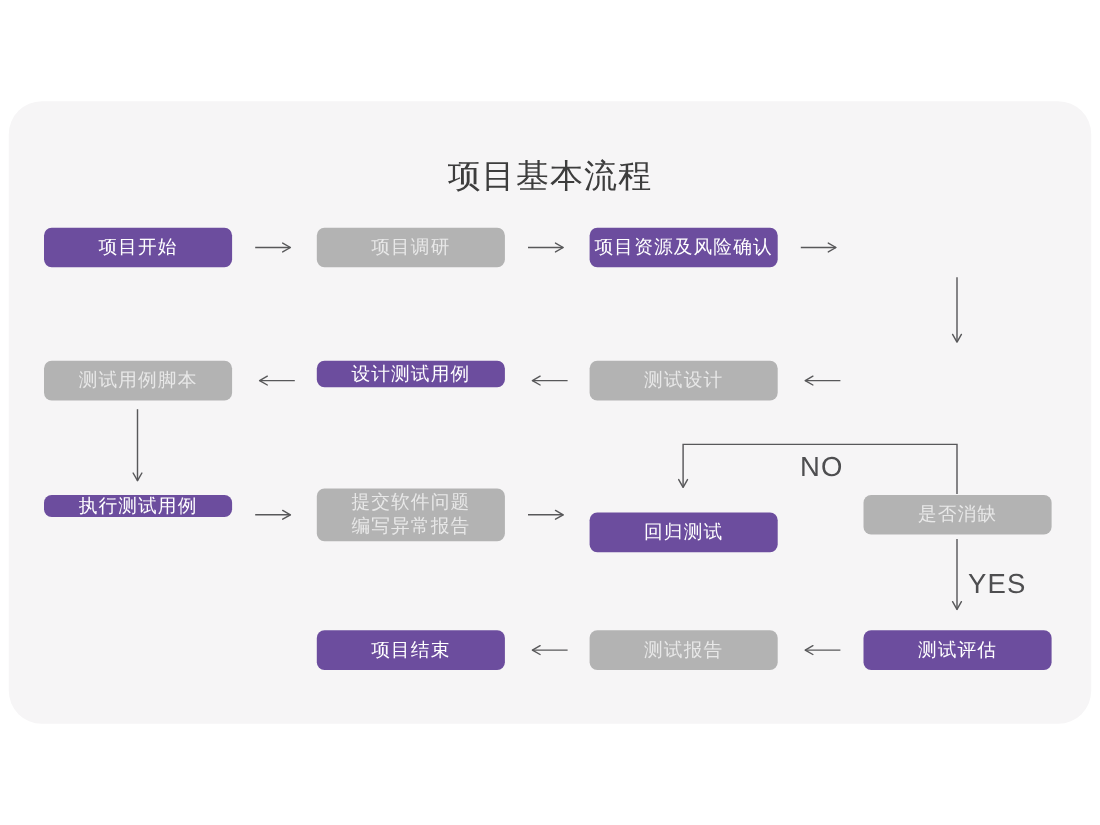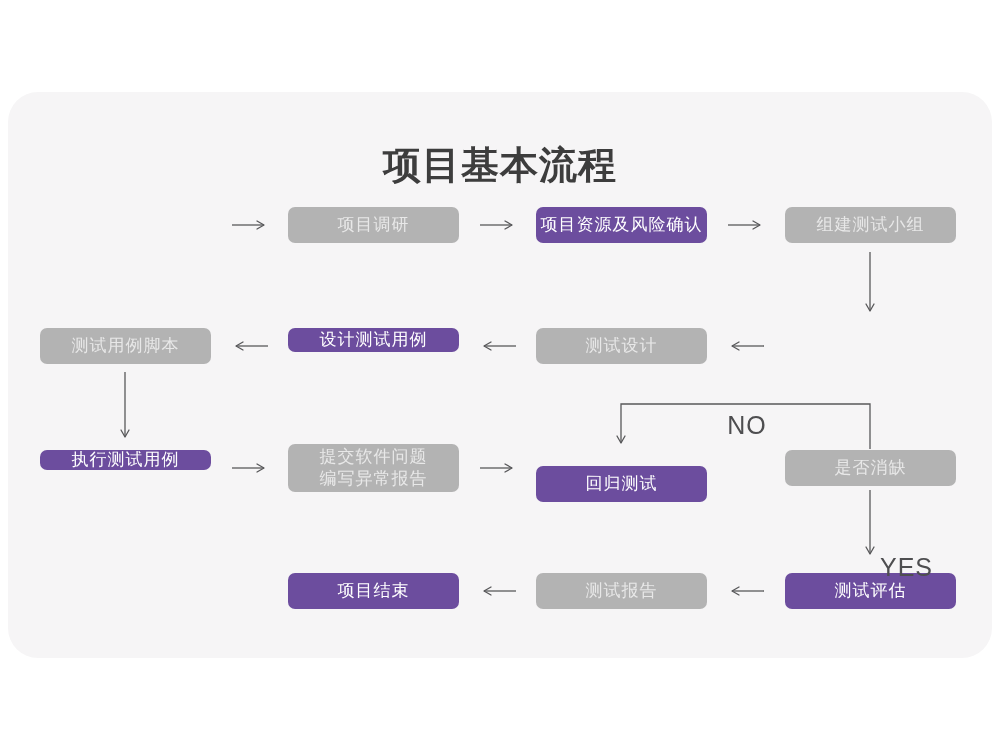--- a/index.html
+++ b/index.html
@@ -12,32 +12,32 @@
     --text-on-gray:#E8E8E8;
     --title-color:#3D3D3D;
     --label-color:#4E4E50;
   }
   *{margin:0;padding:0;box-sizing:border-box;}
   html,body{background:var(--page-bg);}
   body{font-family:"Liberation Sans","DejaVu Sans",sans-serif;}
   .stage{position:relative;width:1000px;height:750px;background:var(--page-bg);overflow:hidden;}
   .card{position:absolute;left:8px;top:92px;width:984px;height:566px;background:var(--card-bg);border-radius:30px;}
   .title{position:absolute;left:0;top:140px;width:1000px;text-align:center;
-         font-size:38px;font-weight:700;letter-spacing:1px;color:var(--title-color);}
+         font-size:30px;font-weight:400;letter-spacing:1px;color:var(--title-color);}
   .flow-svg{position:absolute;left:0;top:0;width:1000px;height:750px;pointer-events:none;}
   .flow-svg .edge{fill:none;stroke:var(--arrow);stroke-width:1.3px;}
   .flow-svg .head{fill:none;stroke:var(--arrow);stroke-width:1.3px;stroke-linecap:round;stroke-linejoin:round;}
   .node{position:absolute;width:171px;display:flex;align-items:center;justify-content:center;
         border-radius:7px;font-size:17px;letter-spacing:1px;text-align:center;
         white-space:pre-line;line-height:22px;}
   .node.purple{background:var(--purple);color:var(--text-on-purple);}
   .node.gray{background:var(--gray);color:var(--text-on-gray);}
   .edge-label{position:absolute;font-size:25px;color:var(--label-color);letter-spacing:1px;}
   .edge-label.no{left:700px;top:411px;width:94px;text-align:center;}
-  .edge-label.yes{left:880px;top:517px;margin-top:36px;}
+  .edge-label.yes{left:880px;top:517px;}
 </style>
 </head>
 <body>
 
 <div class="stage">
   <div class="card"></div>
 
   <div class="title">项目基本流程</div>
 
   <svg class="flow-svg" viewBox="0 0 1000 750">
@@ -63,23 +63,23 @@
     <path class="edge" marker-end="url(#ah)" d="M480,468 H512"></path>
 
     <path class="edge" marker-end="url(#ah)" d="M870,449 V404 H621 V443"></path>
 
     <path class="edge" marker-end="url(#ah)" d="M870,490 V554"></path>
 
     <path class="edge" marker-end="url(#ah)" d="M764,591 H732"></path>
     <path class="edge" marker-end="url(#ah)" d="M516,591 H484"></path>
   </svg>
 
+  <div class="node purple" style="left:40px;top:207px;height:36px">项目开始</div>
   <div class="node gray" style="left:288px;top:207px;height:36px">项目调研</div>
   <div class="node purple" style="left:536px;top:207px;height:36px">项目资源及风险确认</div>
-  <div class="node gray" style="left:785px;top:207px;height:36px">组建测试小组</div>
 
   <div class="node gray" style="left:536px;top:328px;height:36px">测试设计</div>
   <div class="node purple" style="left:288px;top:328px;height:24px">设计测试用例</div>
   <div class="node gray" style="left:40px;top:328px;height:36px">测试用例脚本</div>
 
   <div class="node purple" style="left:40px;top:450px;height:20px">执行测试用例</div>
   <div class="node gray" style="left:288px;top:444px;height:48px">提交软件问题
 编写异常报告</div>
   <div class="node purple" style="left:536px;top:466px;height:36px">回归测试</div>
   <div class="node gray" style="left:785px;top:450px;height:36px">是否消缺</div>

